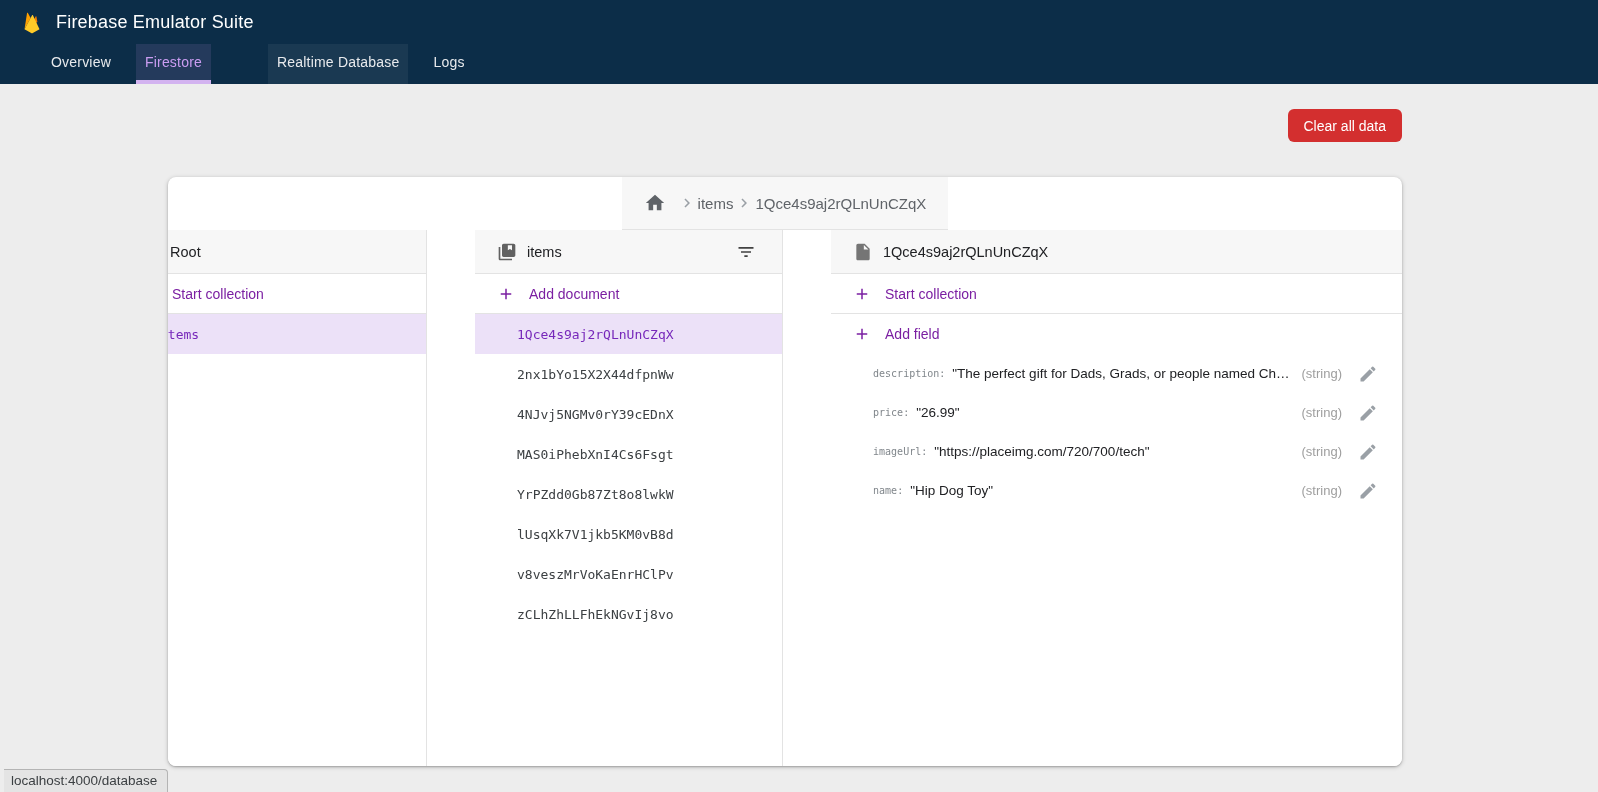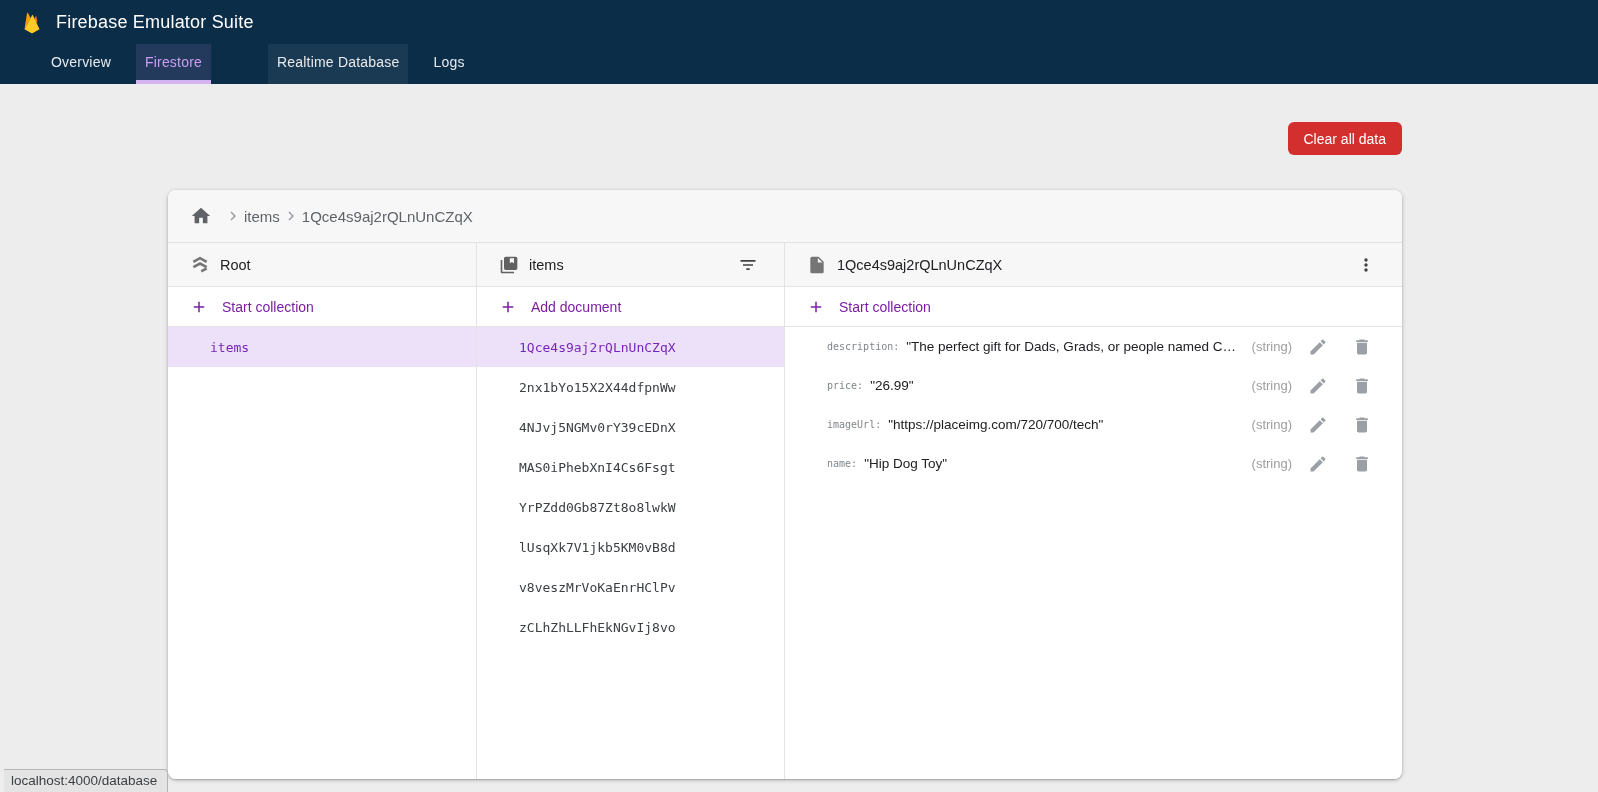--- a/index.html
+++ b/index.html
@@ -17,43 +17,44 @@
   .tabs { display:flex; height:40px; margin-left:42px; gap:16px; }
   .tab {
     padding:0 9px; display:flex; align-items:center; cursor:pointer;
     color:#e8eaed; font-size:14px; font-weight:500; letter-spacing:.2px;
     border-bottom:4px solid transparent;
   }
   .tab.highlight { background:rgba(255,255,255,0.06);margin-left:41px; }
   .tab.active { color:#cb9df2; background:#243a5c; border-bottom-color:#d3b3f0; }
 
   
-  .toolbar { height:93px; padding:25px 196px 0 0; text-align:right;margin-top:13px; }
+  .toolbar { height:93px; padding:25px 196px 0 0; text-align:right; }
   .clear-btn {
     background:#d32f2f; color:#fff; border:none; border-radius:6px;
     height:33px; padding:0 16px; font-size:14px; font-weight:500;
     font-family:inherit; cursor:pointer;
   }
 
   
   .card {
     margin-left:168px; width:1234px; height:589px; background:#fff;
     border-radius:8px; overflow:hidden; display:flex; flex-direction:column;
     box-shadow:0 1px 2px rgba(0,0,0,.25), 0 1px 4px 1px rgba(0,0,0,.12);
+    align-items:center;
   }
   .breadcrumb-bar {
     height:53px; flex:none; background:#f7f7f7; border-bottom:1px solid #e3e3e3;
     display:flex; align-items:center; padding:0 22px; gap:6px;
   }
   .crumbs { display:flex; align-items:center; gap:2px; }
   .crumb { display:flex; align-items:center; gap:2px; }
   .crumb a { font-size:15px; color:#5f6368; text-decoration:none; cursor:pointer; }
   .icon { display:inline-flex; flex:none; }
 
-  .panels { flex:1; display:flex; min-height:0; }
+  .panels { flex:1; display:flex; min-height:0;gap:48px; }
   .panel { display:flex; flex-direction:column; background:#fff; }
   .panel-root { width:309px; border-right:1px solid #e3e3e3; }
   .panel-collection { width:308px; border-right:1px solid #e3e3e3; }
   .panel-document { flex:1; min-width:0; }
 
   .panel-header {
     height:44px; flex:none; background:#f7f7f7; border-bottom:1px solid #e3e3e3;
     display:flex; align-items:center; gap:10px; padding:0 26px 0 22px;
     font-size:14.5px; color:#202124;
   }
@@ -265,20 +266,28 @@
         </span>
       </div>
       <div class="action-row bordered">
         <span class="icon" style="color:#7b1fa2;">
           <svg viewBox="0 0 24 24" width="18" height="18">
               <path fill="currentColor" d="M19 13h-6v6h-2v-6H5v-2h6V5h2v6h6v2z"></path>
             </svg>
         </span>
         <span>Start collection</span>
       </div>
+      <div class="action-row">
+        <span class="icon" style="color:#7b1fa2;">
+          <svg viewBox="0 0 24 24" width="18" height="18">
+              <path fill="currentColor" d="M19 13h-6v6h-2v-6H5v-2h6V5h2v6h6v2z"></path>
+            </svg>
+        </span>
+        <span>Add field</span>
+      </div>
       <div>
 
           <div class="field-row">
             <span class="fname">description</span>
             <span class="fvalue">"The perfect gift for Dads, Grads, or people named Ch…</span>
             <span class="ftype">(string)</span>
             <button class="icon-btn">
               <span class="icon">
                 <svg viewBox="0 0 24 24" width="20" height="20">
                   <path fill="#9aa0a6" d="M3 17.25V21h3.75L17.81 9.94l-3.75-3.75L3 17.25zM20.71 7.04c.39-.39.39-1.02 0-1.41l-2.34-2.34a.996.996 0 0 0-1.41 0l-1.83 1.83 3.75 3.75 1.83-1.83z"></path>

